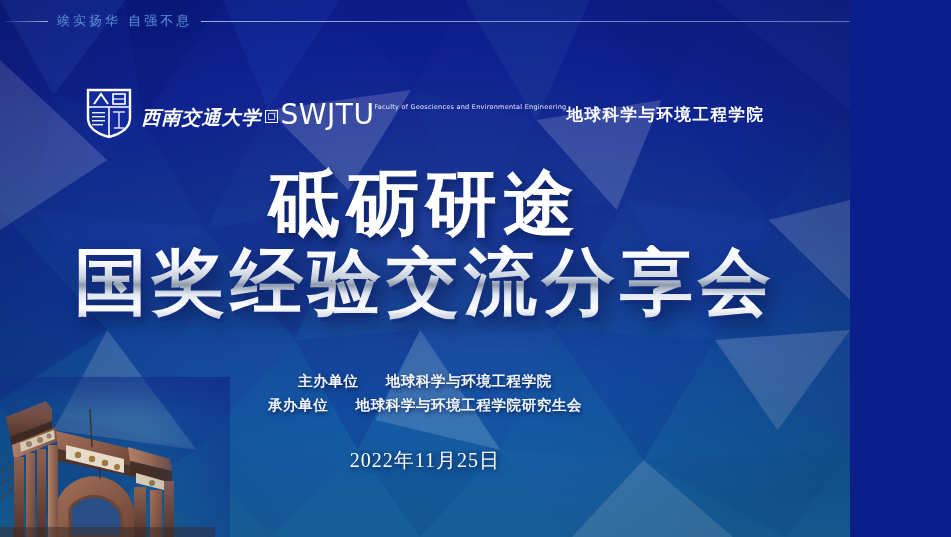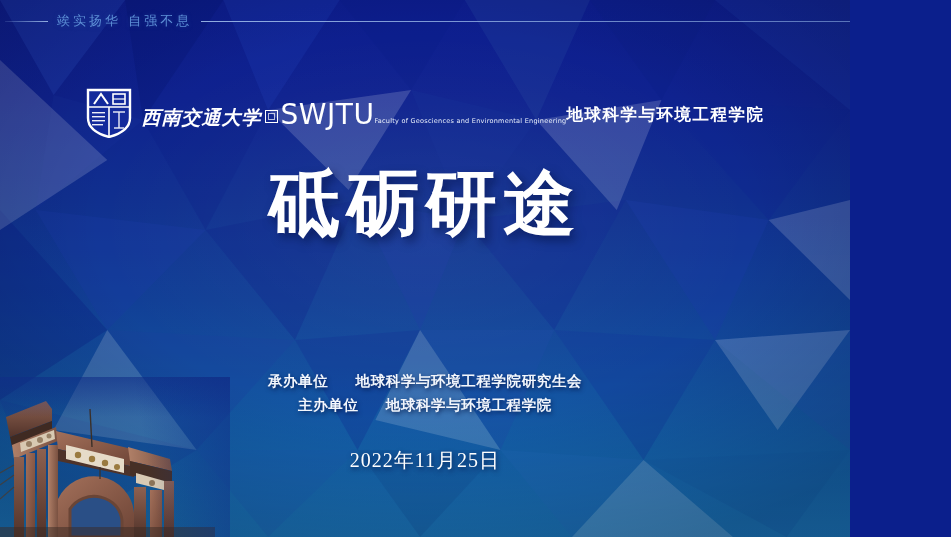--- a/index.html
+++ b/index.html
@@ -62,21 +62,21 @@
   }
   .sep-box::after{content:"";position:absolute;left:2px;top:2px;right:2px;bottom:2px;
     border:1px solid rgba(255,255,255,.7);}
   .swjtu{
     color:#fff;font-size:28px;font-weight:400;letter-spacing:.5px;
     font-family:"DejaVu Sans","Liberation Sans",sans-serif;line-height:1;
   }
   .logo-en{
     color:#e8eefb;font-size:6.5px;letter-spacing:.25px;
     font-family:"DejaVu Sans","Liberation Sans",sans-serif;
-    margin-top:16px;white-space:nowrap;
+    margin-top:2px;white-space:nowrap;
   }
   .logo-cn2{
     color:#fff;font-size:16.5px;font-weight:700;letter-spacing:1.5px;
     font-family:"DejaVu Sans","Liberation Sans",sans-serif;
     margin-top:3px;white-space:nowrap;
   }
   
   .h1{
     position:absolute;left:0;right:0;top:168px;text-align:center;
     color:#ffffff;
@@ -215,31 +215,32 @@
         <span class="cn-uni">西南交通大学</span>
         <span class="sep-box"></span>
         <span class="swjtu">SWJTU</span>
       </div>
       <div class="logo-en">Faculty of Geosciences and Environmental Engineering</div>
       <div class="logo-cn2">地球科学与环境工程学院</div>
     </div>
   </div>
 
   <div class="h1">砥砺研途</div>
+  <div class="h2">国奖经验交流分享会</div>
 
   <div class="org">
+    <div>
+      <span>主办单位</span>
+      <span class="gap"></span>
+      <span>地球科学与环境工程学院</span>
+    </div>
     <div>
       <span>承办单位</span>
       <span class="gap"></span>
       <span>地球科学与环境工程学院研究生会</span>
-    </div>
-    <div>
-      <span>主办单位</span>
-      <span class="gap"></span>
-      <span>地球科学与环境工程学院</span>
     </div>
   </div>
 
   <div class="date">2022年11月25日</div>
 
   <div class="arch">
     <svg viewBox="0 0 215 150" preserveAspectRatio="none" aria-hidden="true">
       <defs>
         <linearGradient id="stoneA" x1="0" y1="0" x2="1" y2="1">
           <stop offset="0" stop-color="#a3705a"></stop>

